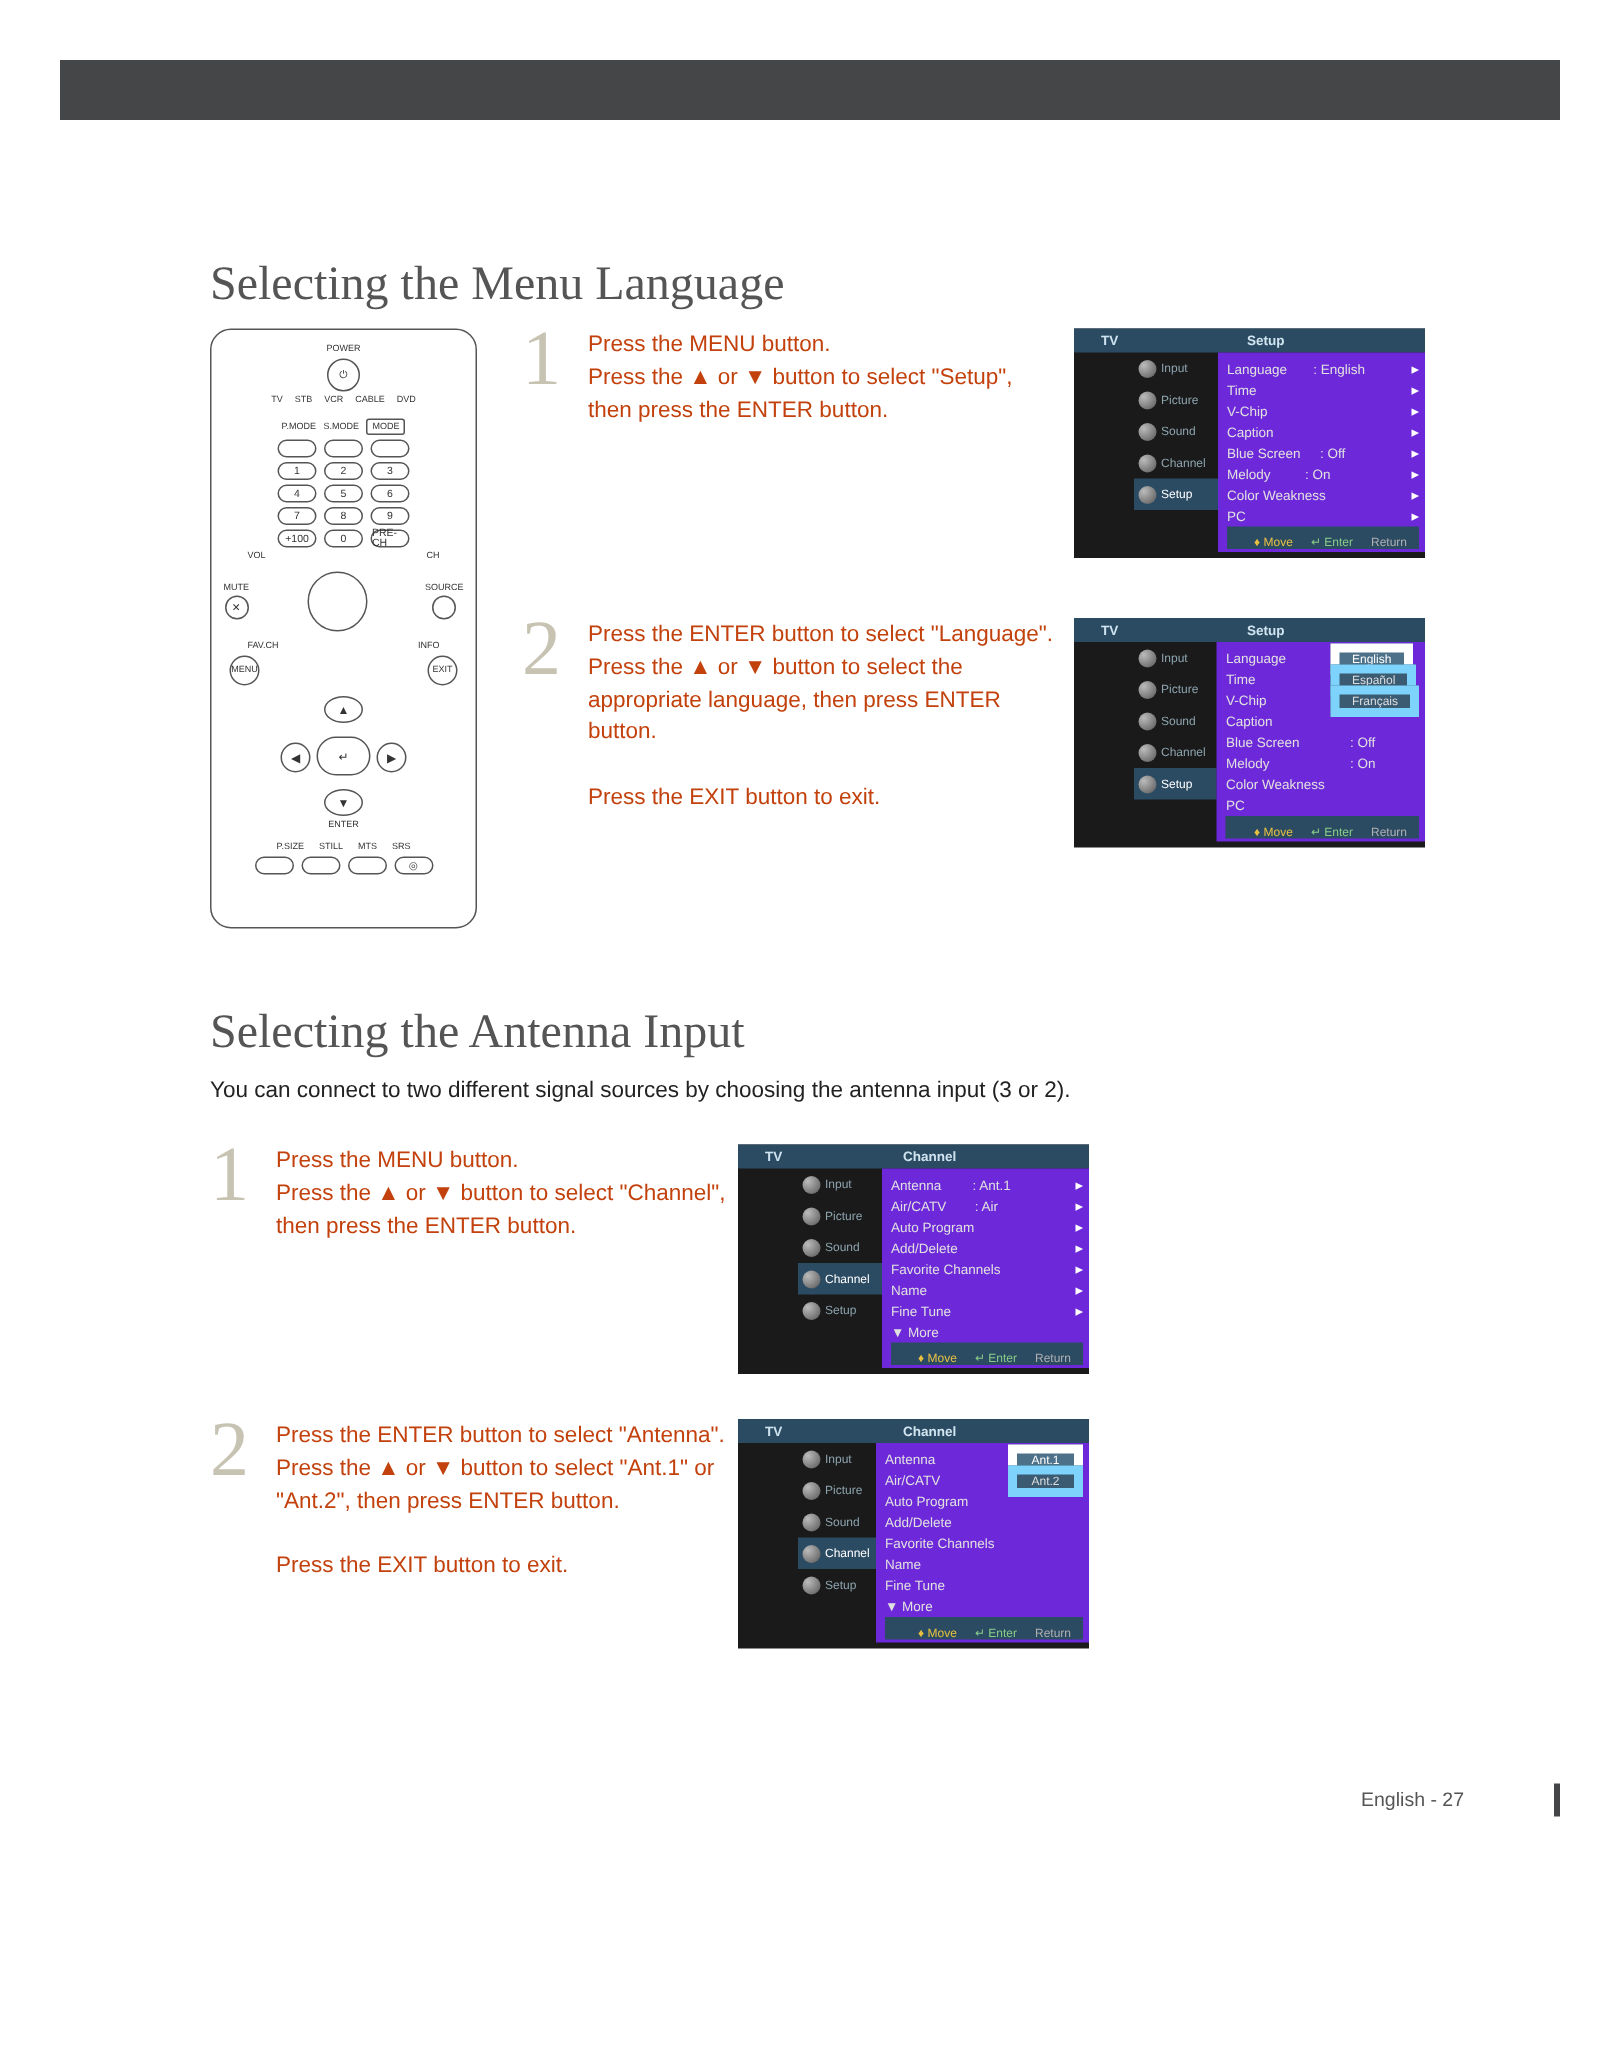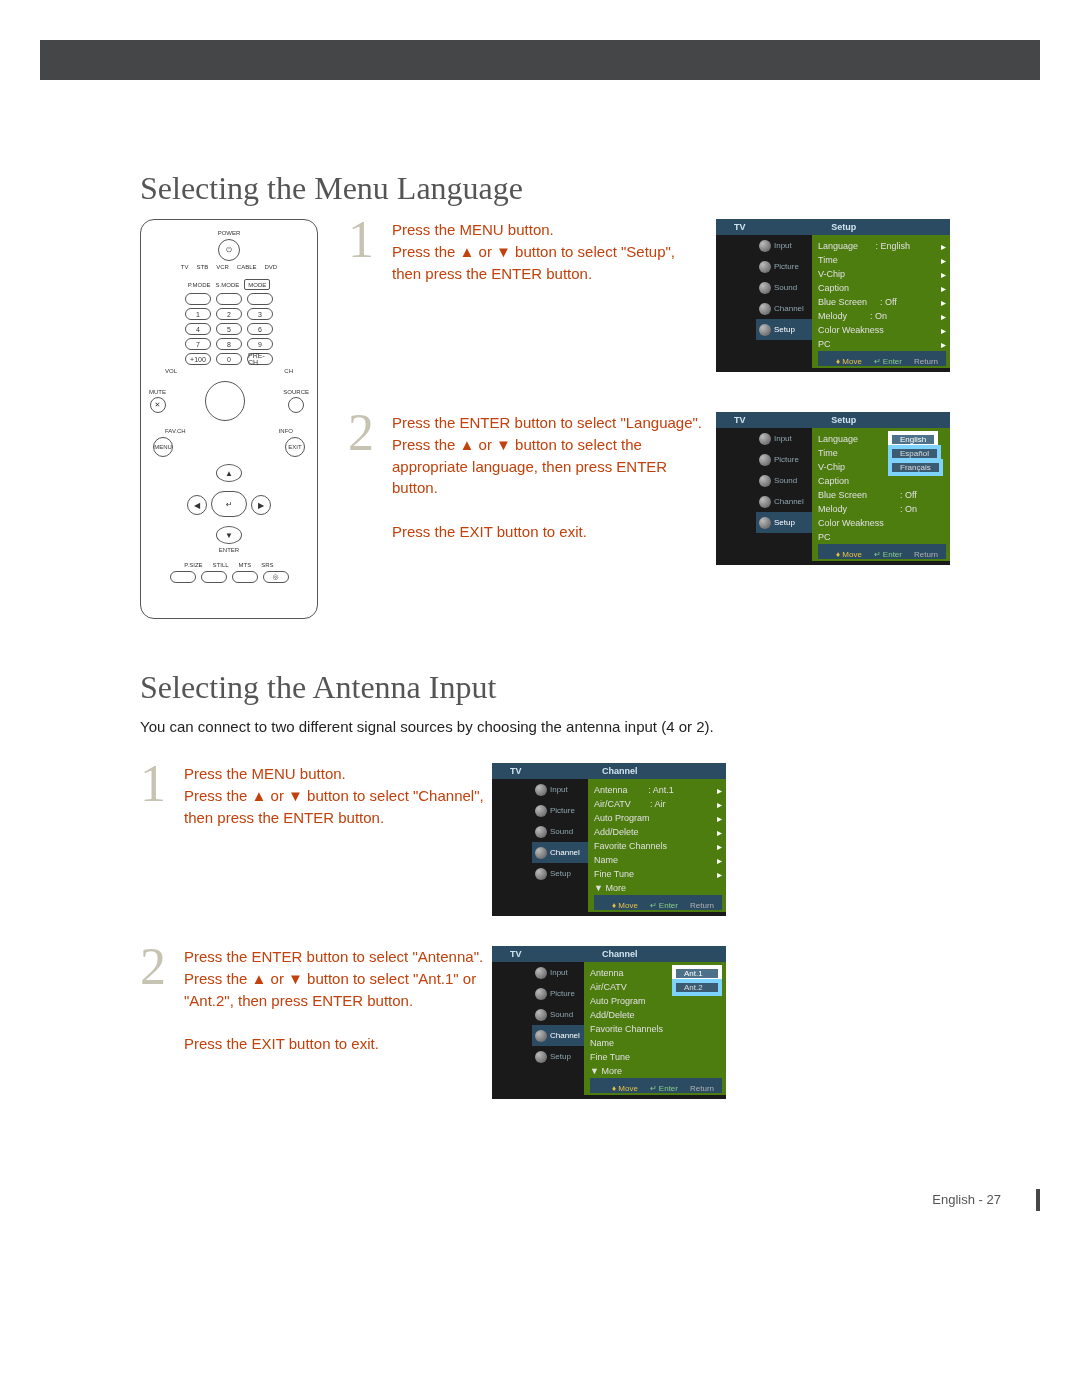--- a/index.html
+++ b/index.html
@@ -129,51 +129,51 @@
   font-size: 8px;
 }
 .osd .tab.sel { background: #2b4b63; color:#fff; }
 .osd .tab .ic {
   width: 12px; height: 12px; border-radius: 50%;
   background: radial-gradient(circle at 30% 30%, #bbb, #555);
   flex-shrink:0;
 }
 .osd .panel {
   flex: 1;
-  background: #4d7c0f;
+  background: #6d28d9;
   padding: 4px 4px 2px 6px;
   display: flex; flex-direction: column; gap: 0px;
 }
 .osd .panel .row {
   height: 14px; display:flex; align-items:center; justify-content:space-between;
   color: #e0e0e0; font-size: 9px;
 }
 .osd .panel .row .arr { color:#fff; font-size:10px; margin-left:2px; }
 .osd .panel .row.opt { justify-content:flex-start; gap:6px; }
 .osd .panel .row .val { min-width:46px; }
 .osd .panel .row .box {
-  border:4px solid #7dd3fc; background:#3b5b73; padding:0 8px; font-size:8px;
-  min-width:50px; color:#ddd;
+  border:6px solid #7dd3fc; background:#3b5b73; padding:0 8px; font-size:8px;
+  min-width:50px; text-align:center; color:#ddd;
 }
 .osd .panel .row .box.sel { background:#4d7189; border-color:#fff; color:#fff;}
 .osd .foot {
   background: #2b4b63;
   height: 15px;
   display:flex; align-items:flex-end; justify-content:flex-end;
   gap: 12px; padding: 0 8px;
   font-size: 8px; color:#bfa;
 }
 .osd .foot .f1 { color:#e8c040; }
 .osd .foot .f2 { color:#88cc88; }
 .osd .foot .f3 { color:#b0b0b0; }
 .page-num {
   text-align: right;
   font-size: 13px;
   color: #555;
-  padding-right: 35px;
+  padding-right: 60px;
   border-right: 4px solid #444647;
   height: 22px;
   line-height: 22px;
   margin: 10px 40px 30px 40px;
 }
 </style>
 </head>
 <body>
 
 <div class="page-frame">
@@ -434,21 +434,21 @@
                   </div>
               </div>
             </div>
           </div>
         </div>
 
       </div>
     </div>
 
     <h1>Selecting the Antenna Input</h1>
-    <p class="intro" style="max-width:640px;">You can connect to two different signal sources by choosing the antenna input (4 or 2).</p>
+    <p class="intro" style="max-width:640px;">You can connect to two different signal sources by choosing the antenna input (3 or 2).</p>
 
     <div class="section2">
       <div class="step-wide">
         <div class="bignum">1</div>
         <div class="step-text" style="max-width:300px;">
           <span>Press the MENU button.</span><br>
           <span>Press the ▲ or ▼ button to select "Channel", then press the ENTER button.</span>
         </div>
         <div class="osd">
           <div class="osd-head">

